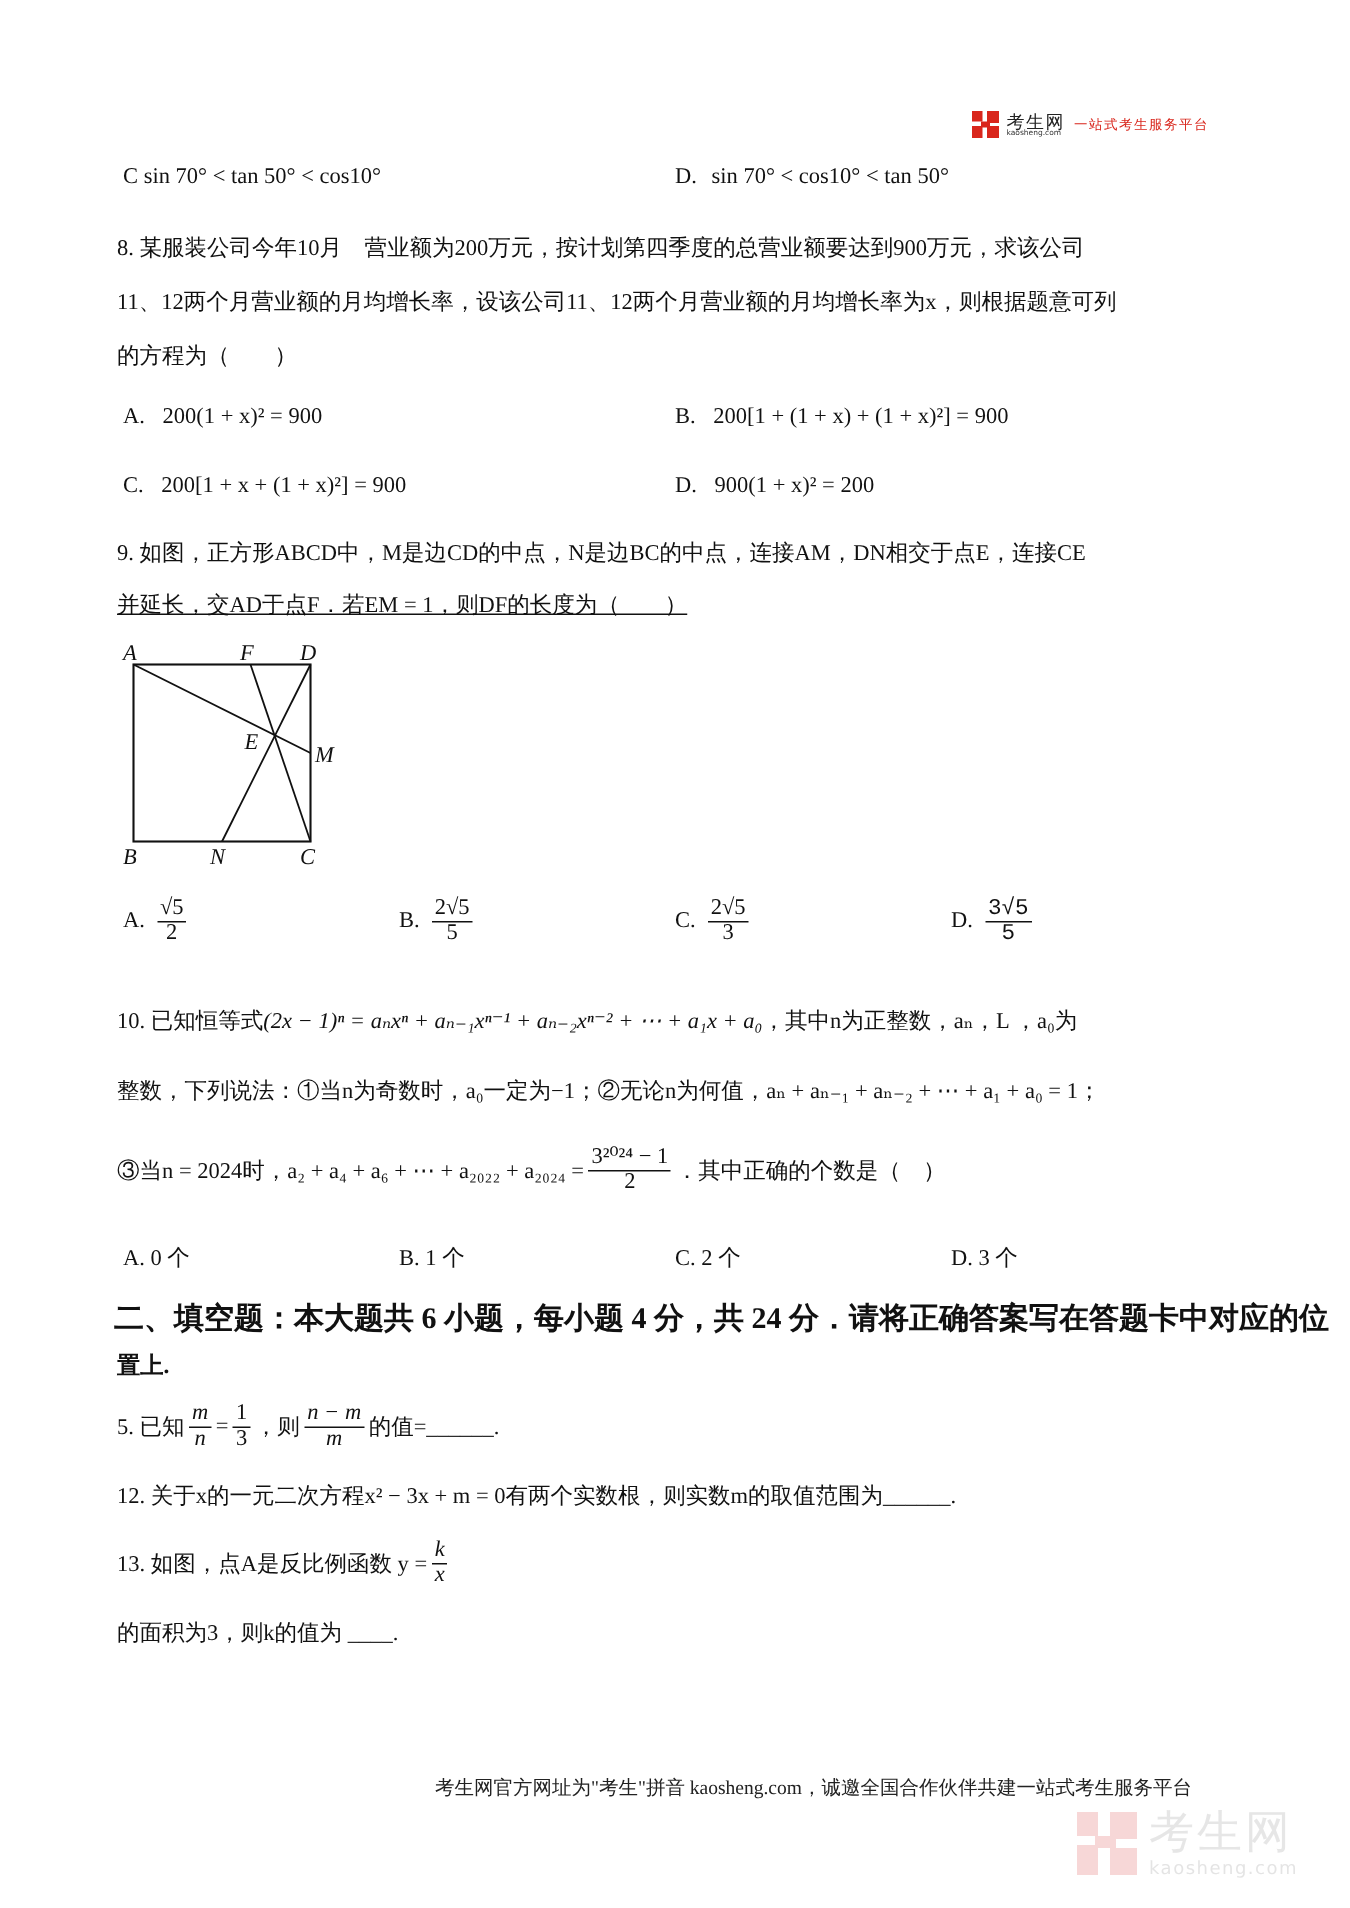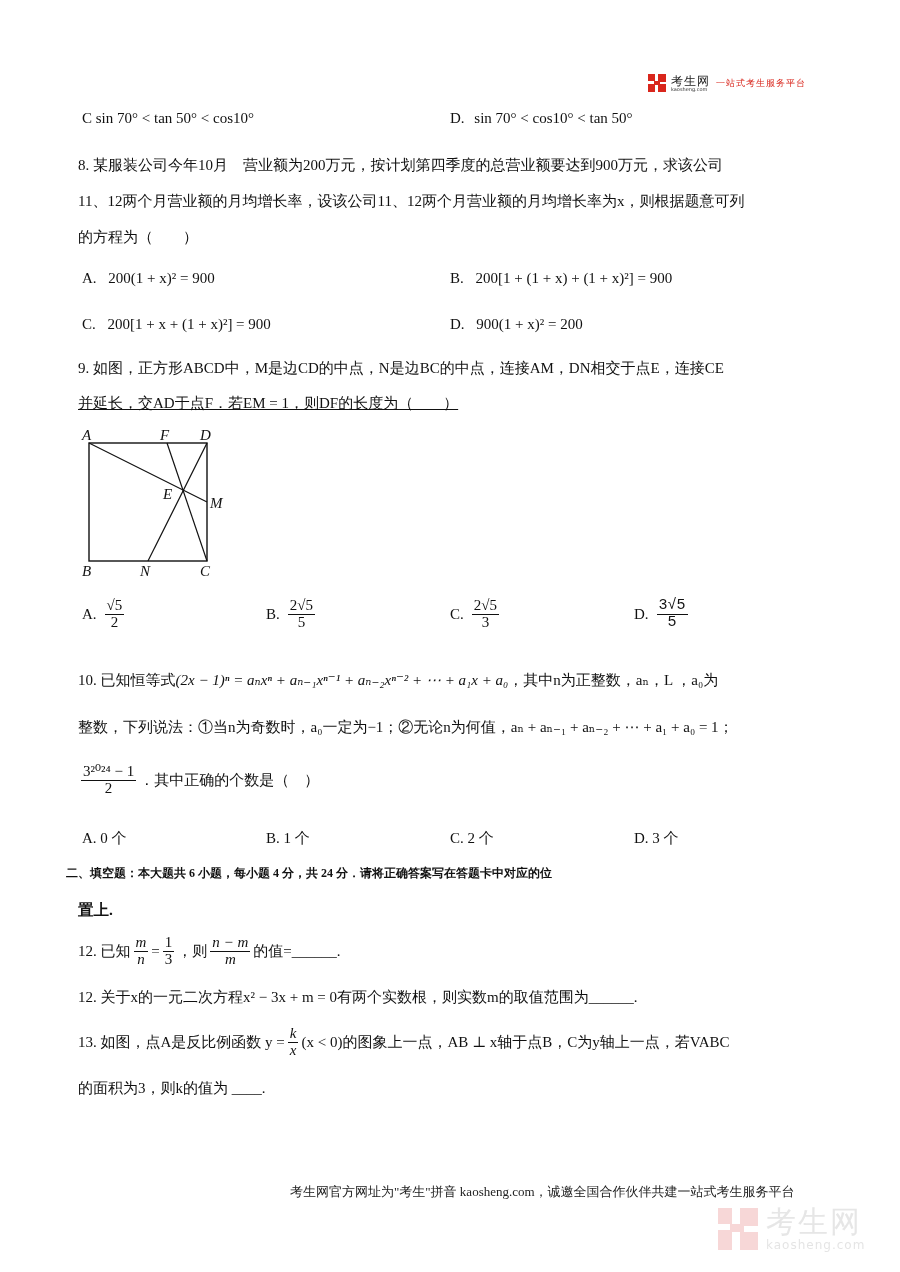--- a/index.html
+++ b/index.html
@@ -126,36 +126,37 @@
       <span class="num">3√5</span>
       <span class="den">5</span>
     </span>
 </div>
 
 <div class="abs" style="left:78px;top:671px;">
   <span>10. 已知恒等式</span><span class="it">(2x − 1)ⁿ = aₙxⁿ + aₙ₋₁xⁿ⁻¹ + aₙ₋₂xⁿ⁻² + ⋯ + a₁x + a₀</span><span>，其中n为正整数，aₙ，L ，a₀为</span>
 </div>
 <div class="abs" style="left:78px;top:718px;">整数，下列说法：①当n为奇数时，a₀一定为−1；②无论n为何值，aₙ + aₙ₋₁ + aₙ₋₂ + ⋯ + a₁ + a₀ = 1；</div>
 <div class="abs" style="left:78px;top:764px;display:flex;align-items:center;">
+  <span>③当n = 2024时，a₂ + a₄ + a₆ + ⋯ + a₂₀₂₂ + a₂₀₂₄ =</span>
   <span class="frac">
       <span class="num">3²⁰²⁴ − 1</span>
       <span class="den">2</span>
     </span>
   <span>．其中正确的个数是（　）</span>
 </div>
 <div class="abs" style="left:82px;top:829px;">A. 0 个</div>
 <div class="abs" style="left:266px;top:829px;">B. 1 个</div>
 <div class="abs" style="left:450px;top:829px;">C. 2 个</div>
 <div class="abs" style="left:634px;top:829px;">D. 3 个</div>
 
-<div class="abs bold" style="left:66px;top:865px;font-size:12px;">二、填空题：本大题共 6 小题，每小题 4 分，共 24 分．请将正确答案写在答题卡中对应的位</div>
+<div class="abs bold" style="left:76px;top:865px;font-size:20px;">二、填空题：本大题共 6 小题，每小题 4 分，共 24 分．请将正确答案写在答题卡中对应的位</div>
 <div class="abs bold" style="left:78px;top:900px;font-size:15.5px;">置上.</div>
 
 <div class="abs" style="left:78px;top:935px;display:flex;align-items:center;">
-  <span>12. 已知</span>
+  <span>5. 已知</span>
   <span class="frac it">
       <span class="num">m</span>
       <span class="den">n</span>
     </span>
   <span>=</span>
   <span class="frac">
       <span class="num">1</span>
       <span class="den">3</span>
     </span>
   <span>，则</span>
@@ -167,21 +168,20 @@
 </div>
 
 <div class="abs" style="left:78px;top:988px;">12. 关于x的一元二次方程x² − 3x + m = 0有两个实数根，则实数m的取值范围为______.</div>
 
 <div class="abs" style="left:78px;top:1026px;display:flex;align-items:center;">
   <span>13. 如图，点A是反比例函数 y =</span>
   <span class="frac it">
       <span class="num">k</span>
       <span class="den">x</span>
     </span>
-  <span>(x &lt; 0)的图象上一点，AB ⊥ x轴于点B，C为y轴上一点，若VABC</span>
 </div>
 <div class="abs" style="left:78px;top:1079px;">的面积为3，则k的值为 ____.</div>
 
 <div class="footer">考生网官方网址为"考生"拼音 kaosheng.com，诚邀全国合作伙伴共建一站式考生服务平台</div>
 
 <div class="wm">
   <div class="wm-mark">
     <span style="left:0;top:0;width:14px;height:16px;"></span>
     <span style="left:0;top:22px;width:14px;height:20px;"></span>
     <span style="left:22px;top:0;width:18px;height:18px;"></span>

